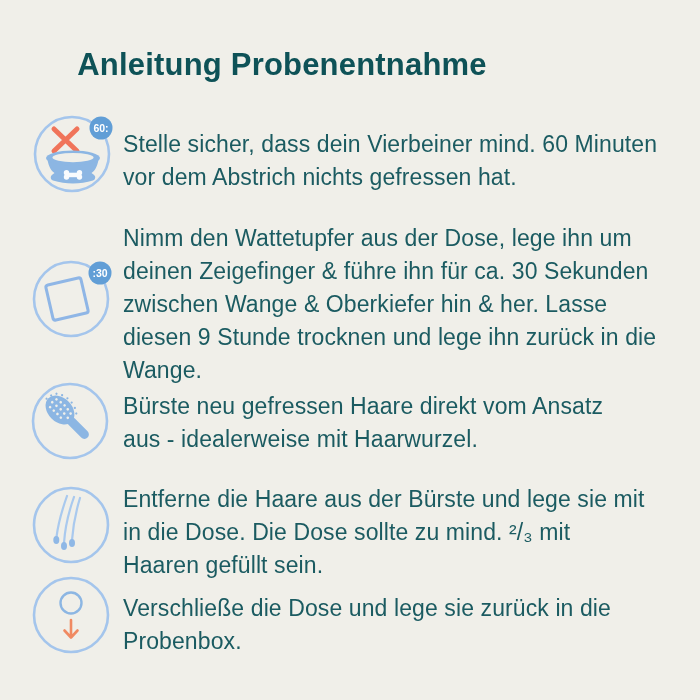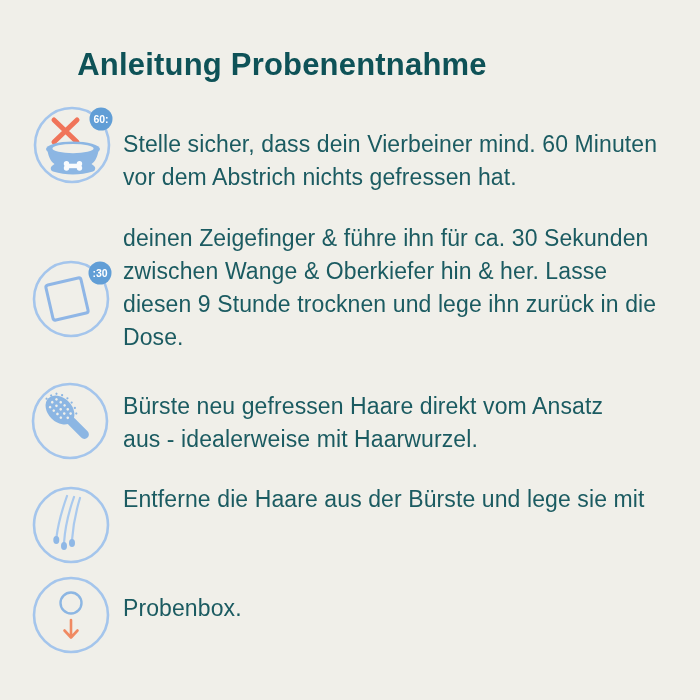--- a/index.html
+++ b/index.html
@@ -15,21 +15,21 @@
     text-align:center;
     font-size:31px;line-height:42px;font-weight:700;
     color:#0e5257;letter-spacing:0.2px;
   }
   .icon-wrap{position:absolute;width:90px;height:90px;}
   .text-wrap{position:absolute;margin-top:9px;}
   .line{
     font-size:23px;line-height:33px;white-space:nowrap;
     color:#1b5b61;letter-spacing:0.1px;
   }
-  .s1 .icon-wrap{left:30px;top:103px}  .s1 .text-wrap{left:123px;top:119px}
+  .s1 .icon-wrap{left:30px;top:112px}  .s1 .text-wrap{left:123px;top:119px}
   .s2 .icon-wrap{left:29px;top:257px}  .s2 .text-wrap{left:123px;top:213px}
   .s3 .icon-wrap{left:28px;top:379px}  .s3 .text-wrap{left:123px;top:381px}
   .s4 .icon-wrap{left:29px;top:483px}  .s4 .text-wrap{left:123px;top:474px}
   .s5 .icon-wrap{left:29px;top:573px}  .s5 .text-wrap{left:123px;top:583px}
   svg text.badge-label{
     font-family:"Liberation Sans","DejaVu Sans",sans-serif;
     font-weight:700;fill:#ffffff;font-size:10.5px;
   }
 </style>
 </head>
@@ -67,24 +67,25 @@
       <div class="step s2">
         <div class="icon-wrap"><svg width="90" height="90" viewBox="0 0 90 90">
     <circle cx="42" cy="42" r="37" fill="none" stroke="#a4c5ec" stroke-width="2.6"></circle>
     <rect x="-18" y="-18" width="36" height="36" rx="2.5" transform="translate(38 42) rotate(-13)" fill="none" stroke="#8fb6e6" stroke-width="3"></rect>
     <g>
       <circle cx="71" cy="16" r="11.5" fill="#619ed6"></circle>
       <text class="badge-label" x="71" y="20" text-anchor="middle">:30</text>
     </g>
   </svg></div>
         <div class="text-wrap">
+          <div class="line">Nimm den Wattetupfer aus der Dose, lege ihn um</div>
           <div class="line">deinen Zeigefinger &amp; führe ihn für ca. 30 Sekunden</div>
           <div class="line">zwischen Wange &amp; Oberkiefer hin &amp; her. Lasse</div>
           <div class="line">diesen 9 Stunde trocknen und lege ihn zurück in die</div>
-          <div class="line">Dose.</div>
+          <div class="line">Wange.</div>
         </div>
       </div>
       <div class="step s3">
         <div class="icon-wrap"><svg width="90" height="90" viewBox="0 0 90 90">
     <circle cx="42" cy="42" r="37" fill="none" stroke="#a4c5ec" stroke-width="2.6"></circle>
     <g transform="translate(32 31) rotate(45)">
       <g fill="#8cb6e3">
         <circle cx="-14" cy="-9" r="1.1"></circle>
                 <circle cx="-9" cy="-12" r="1.1"></circle>
         <circle cx="-3" cy="-13.5" r="1.1"></circle>
@@ -128,26 +129,29 @@
       <path d="M51 15 C47 28 44 44 43 57"></path>
     </g>
     <g fill="#8fb8e6">
       <ellipse cx="27.3" cy="57" rx="3" ry="4"></ellipse>
       <ellipse cx="35" cy="63" rx="3" ry="4"></ellipse>
       <ellipse cx="43" cy="60" rx="3" ry="4"></ellipse>
     </g>
   </svg></div>
         <div class="text-wrap">
           <div class="line">Entferne die Haare aus der Bürste und lege sie mit</div>
+          <div class="line">in die Dose. Die Dose sollte zu mind. ²/₃ mit</div>
+          <div class="line">Haaren gefüllt sein.</div>
         </div>
       </div>
       <div class="step s5">
         <div class="icon-wrap"><svg width="90" height="90" viewBox="0 0 90 90">
     <circle cx="42" cy="42" r="37" fill="none" stroke="#a4c5ec" stroke-width="2.6"></circle>
     <circle cx="42" cy="30" r="10.5" fill="none" stroke="#8cb6e3" stroke-width="2.4"></circle>
     <path d="M42 47 L42 64 M35.5 57.5 L42 64.5 L48.5 57.5" stroke="#f08a62" stroke-width="2.6" fill="none" stroke-linecap="round" stroke-linejoin="round"></path>
   </svg></div>
         <div class="text-wrap">
+          <div class="line">Verschließe die Dose und lege sie zurück in die</div>
           <div class="line">Probenbox.</div>
         </div>
       </div>
     </div>
 </div>
 
 </body></html>

